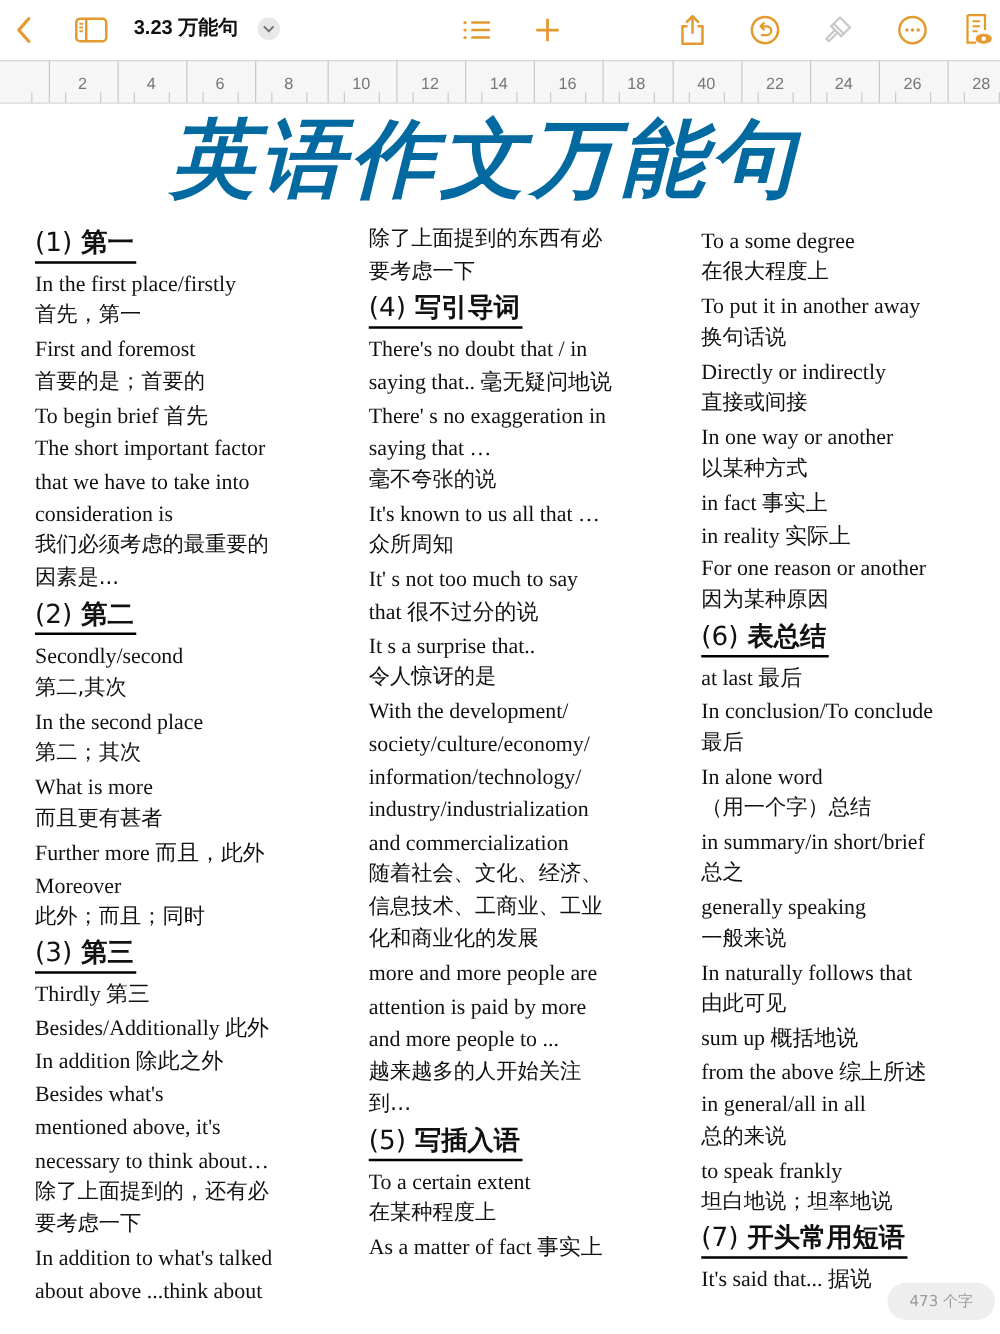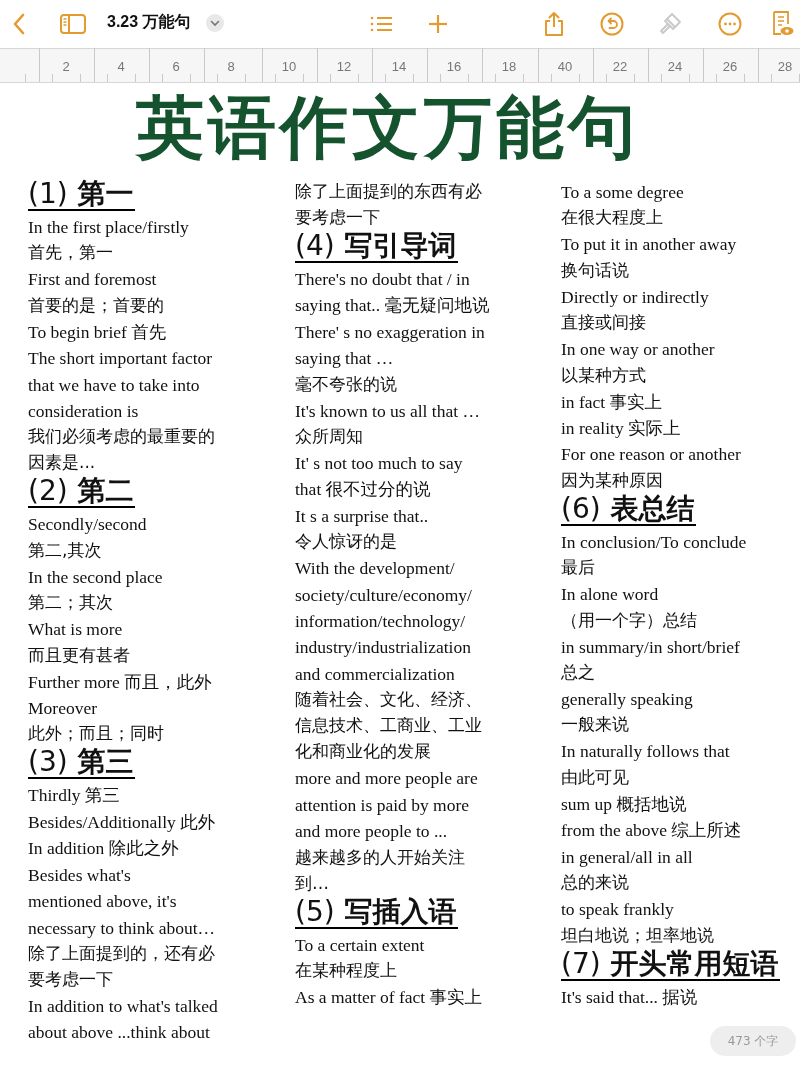--- a/index.html
+++ b/index.html
@@ -10,31 +10,31 @@
   .tb-item { position: absolute; top: 0; height: 48px; display: flex; align-items: center; justify-content: center; color: #e39a2e; }
   .tb-item svg { display: block; }
   .doc-title { position: absolute; left: 107px; top: 12px; font-family: "Liberation Sans", sans-serif; font-weight: bold; font-size: 16px; color: #111; }
   .title-chevron { position: absolute; left: 206px; top: 14px; width: 18px; height: 18px; border-radius: 9px; background: #e8e8e8; display: flex; align-items: center; justify-content: center; }
 
   .ruler { position: absolute; left: 0; top: 48px; width: 800px; height: 35px; background: #f6f6f6; border-top: 1px solid #d7d7d7; border-bottom: 1px solid #d7d7d7; }
   .ruler-num { position: absolute; top: 10px; font-family: "Liberation Sans", sans-serif; font-size: 13px; color: #777; transform: translateX(-50%); }
   .tick { position: absolute; bottom: 0; width: 1px; background: #c9c9c9; }
 
   .page { position: absolute; left: 0; top: 84px; width: 800px; height: 983px; background: #fff; }
-  .big-title { position: absolute; left: 0; top: 0; width: 776px; text-align: center; font-family: "DejaVu Sans", sans-serif; font-weight: bold; font-size: 68px; letter-spacing: 4px; line-height: 88px; color: #14532d; }
+  .big-title { position: absolute; left: 0; top: 0; width: 776px; text-align: center; font-family: "DejaVu Sans", sans-serif; font-weight: bold; font-size: 68px; letter-spacing: 4px; line-height: 88px; color: #0369a1; font-style: italic; }
 
   .col { position: absolute; top: 94px; }
   .col1 { left: 28px; width: 255px; }
   .col2 { left: 295px; width: 255px; }
   .col3 { left: 561px; width: 235px; }
 
   .line { font-family: "Liberation Serif", serif; font-size: 17.5px; line-height: 24.4px; white-space: nowrap; }
   .line.cn { font-family: "DejaVu Sans", sans-serif; font-size: 17px; line-height: 26px; }
   .line.gap { margin-top: 2px; }
-  .heading { display: inline-block; font-family: "DejaVu Sans", sans-serif; font-weight: bold; font-size: 28px; line-height: 30px; border-bottom: 2px solid #000; margin: 1px 0 2px 0; padding-right: 2px; }
+  .heading { display: inline-block; font-family: "DejaVu Sans", sans-serif; font-weight: bold; font-size: 21px; line-height: 30px; border-bottom: 2px solid #000; margin: 1px 0 2px 0; padding-right: 2px; }
   .heading .num { font-weight: normal; }
 
   .word-count { position: absolute; left: 710px; top: 1026px; width: 86px; height: 30px; border-radius: 15px; background: #eeeeee; color: #999; font-family: "DejaVu Sans", sans-serif; font-size: 12px; display: flex; align-items: center; justify-content: center; }
 </style>
 </head>
 <body>
 
 <div class="toolbar">
   <div class="tb-item" style="left:6px;width:26px;">
     <svg width="14" height="22" viewBox="0 0 14 22">
@@ -252,20 +252,21 @@
       <div class="line cn">换句话说</div>
       <div class="line gap">Directly or indirectly</div>
       <div class="line cn">直接或间接</div>
       <div class="line gap">In one way or another</div>
       <div class="line cn">以某种方式</div>
       <div class="line gap">in fact 事实上</div>
       <div class="line gap">in reality 实际上</div>
       <div class="line gap">For one reason or another</div>
       <div class="line cn">因为某种原因</div>
       <div><span class="heading"><span class="num">(6)</span> <span>表总结</span></span></div>
+      <div class="line gap">at last 最后</div>
       <div class="line gap">In conclusion/To conclude</div>
       <div class="line cn">最后</div>
       <div class="line gap">In alone word</div>
       <div class="line cn">（用一个字）总结</div>
       <div class="line gap">in summary/in short/brief</div>
       <div class="line cn">总之</div>
       <div class="line gap">generally speaking</div>
       <div class="line cn">一般来说</div>
       <div class="line gap">In naturally follows that</div>
       <div class="line cn">由此可见</div>

